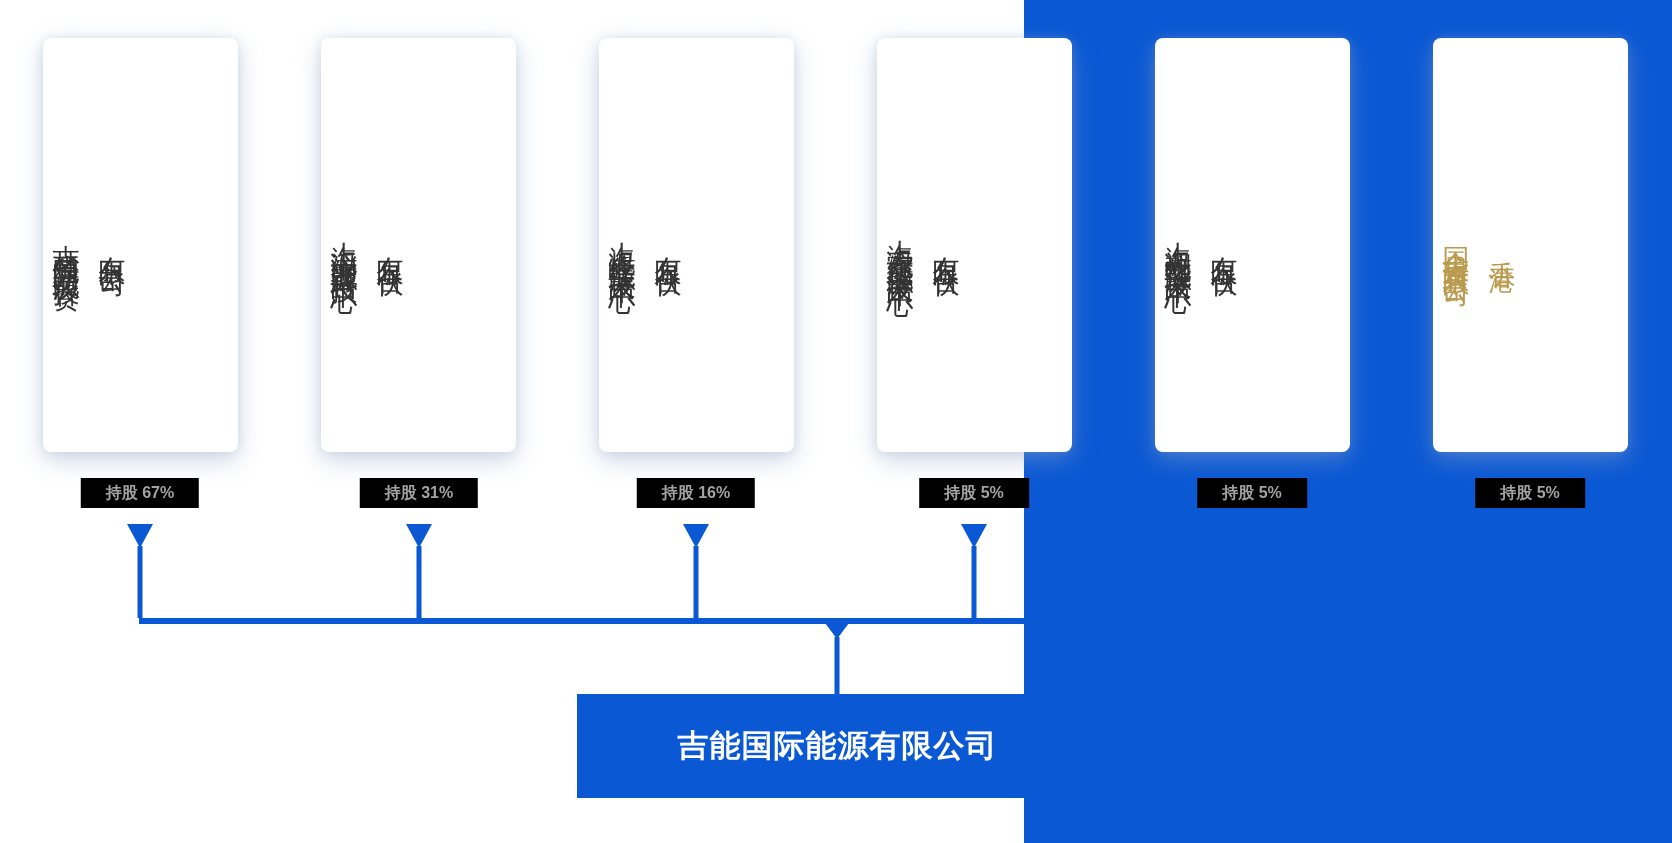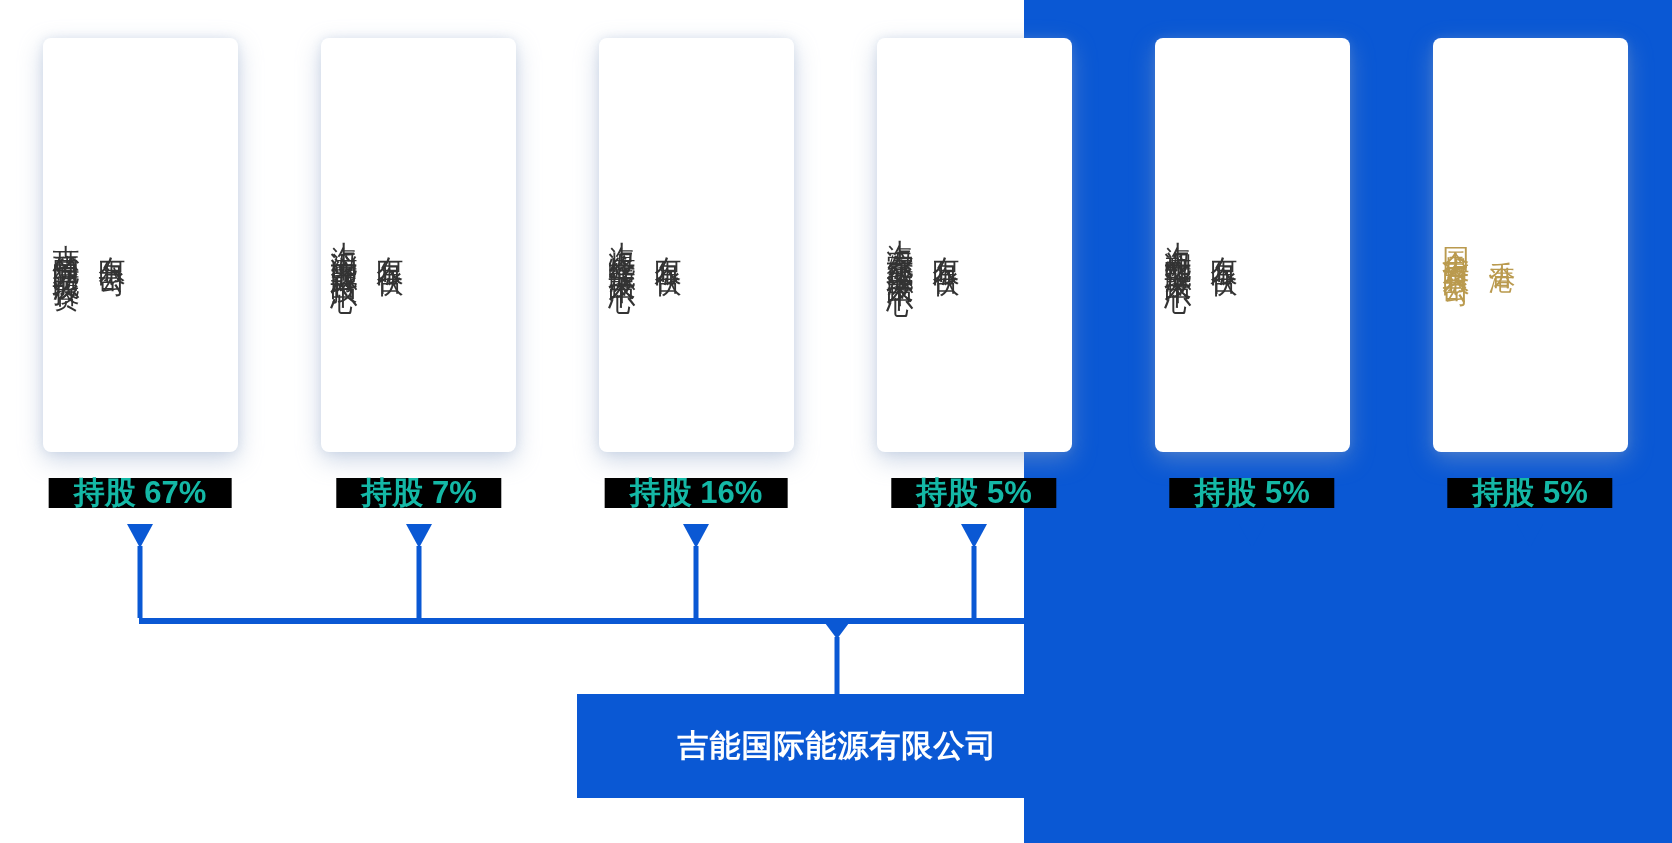--- a/index.html
+++ b/index.html
@@ -29,22 +29,22 @@
     margin:0 auto;
     font-size:27px;font-weight:500;color:#333333;
     letter-spacing:5px;
   }
   .vcol{display:block;line-height:46px;}
   .vwrap{height:100%;display:flex;justify-content:center;}
   .gold .vcol{color:#BA9A4E;}
   
   .stake{
     position:absolute;top:478px;transform:translateX(-50%);
-    background:#000000;color:#14b8a6;
-    font-size:31px;font-weight:700;line-height:30px;
+    background:#000000;color:#a3a3a3;
+    font-size:16px;font-weight:700;line-height:30px;
     padding:0 25px;white-space:nowrap;z-index:2;
   }
   
   .tri{
     position:absolute;top:524px;width:0;height:0;z-index:2;
     border-left:13px solid transparent;border-right:13px solid transparent;
     border-top:24px solid #0A58D4;
     transform:translateX(-50%);
   }
   .vline{
@@ -125,21 +125,21 @@
   <div class="shcard gold" style="left:1433px">
     <div class="vwrap">
       <div class="vtext">
         <span class="vcol">国金投资有限公司</span>
         <span class="vcol">香港</span>
       </div>
     </div>
   </div>
 
   <div class="stake" style="left:140px">持股 67%</div>
-  <div class="stake" style="left:419px">持股 7%</div>
+  <div class="stake" style="left:419px">持股 31%</div>
   <div class="stake" style="left:696px">持股 16%</div>
   <div class="stake" style="left:974px">持股 5%</div>
   <div class="stake" style="left:1252px">持股 5%</div>
   <div class="stake" style="left:1530px">持股 5%</div>
 
   <div class="tri" style="left:140px"></div>
   <div class="tri" style="left:419px"></div>
   <div class="tri" style="left:696px"></div>
   <div class="tri" style="left:974px"></div>
   <div class="tri" style="left:1252px"></div>

